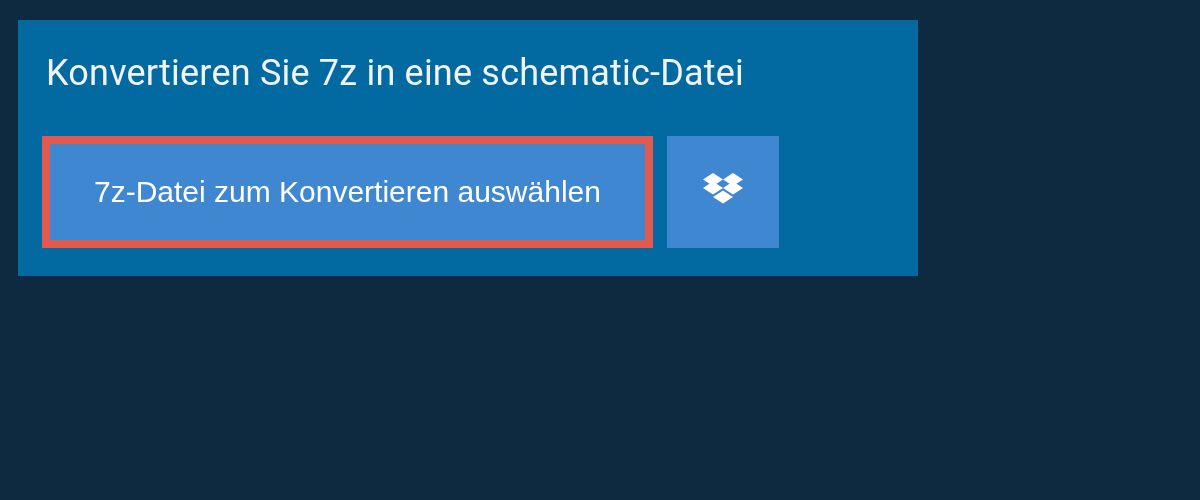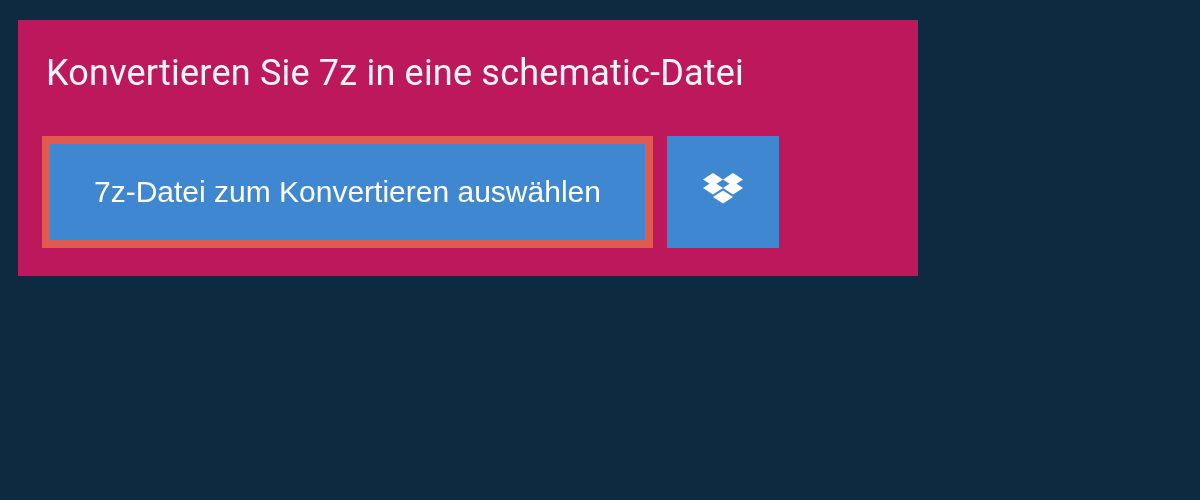--- a/index.html
+++ b/index.html
@@ -8,21 +8,21 @@
       box-sizing: border-box;
     }
     body {
       width: 1200px;
       height: 500px;
       background: #0e2a41;
       font-family: -apple-system, BlinkMacSystemFont, "Segoe UI", Roboto, Helvetica, Arial, sans-serif;
       overflow: hidden;
     }
     .panel {
-      background: #be185d;
+      background: #0369a1;
       margin-top: 20px;
       margin-left: 18px;
       width: 900px;
     }
     .header {
       padding: 32px 28px 28px 28px;
     }
     .header-title {
       color: #f0f4f7;
       font-size: 36px;

